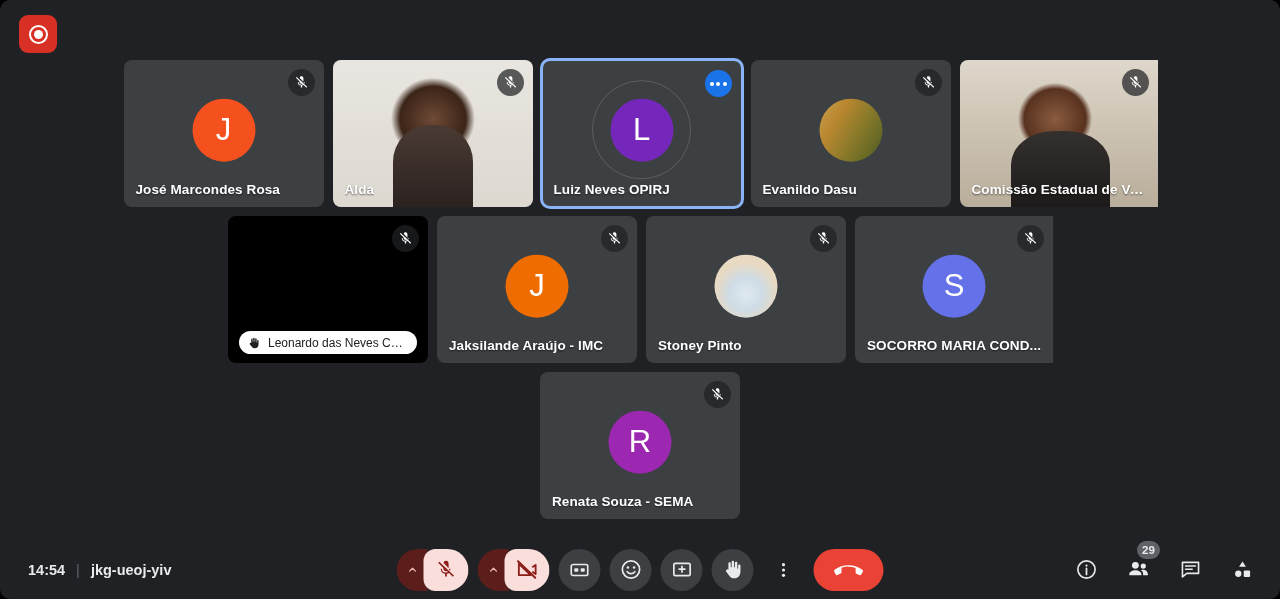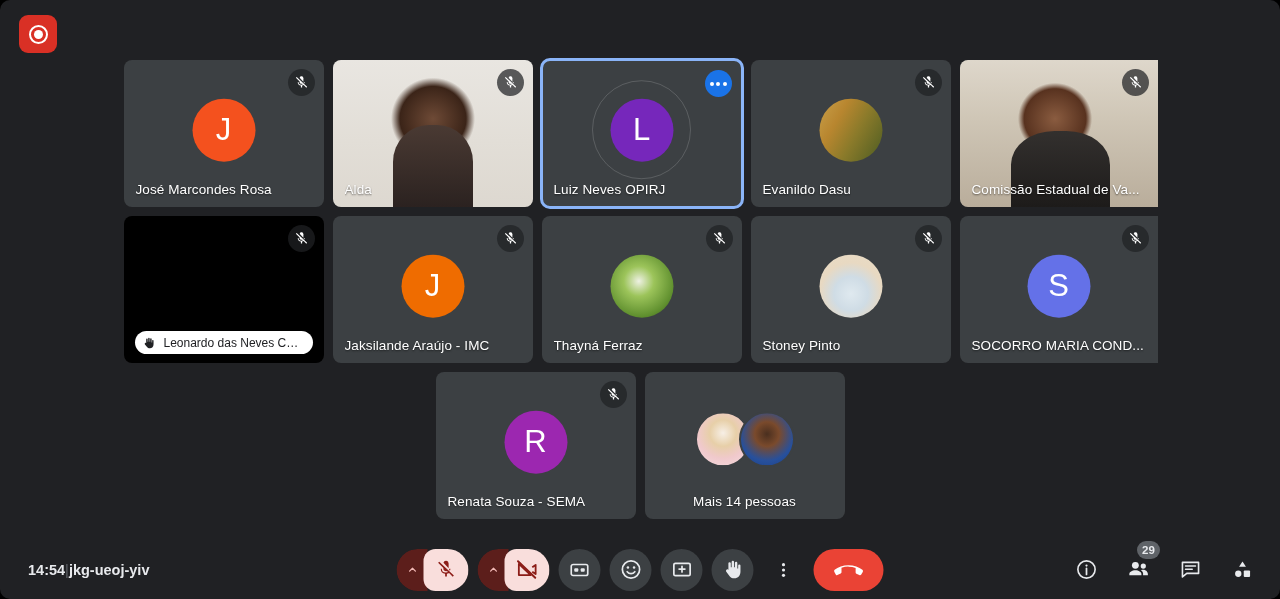--- a/index.html
+++ b/index.html
@@ -133,21 +133,21 @@
     display: flex;
   }
   .stack .avp {
     width: 56px; height: 56px; border-radius: 50%;
     border: 2px solid #3c4043;
   }
   .stack .avp + .avp { margin-left: -12px; }
 
   .tile-name {
     position: absolute; left: 12px; bottom: 10px;
-    color: #fff; font-size: 13.5px; font-weight: normal;
+    color: #fff; font-size: 13.5px; font-weight: bold;
     letter-spacing: .1px;
     white-space: nowrap; overflow: hidden; text-overflow: ellipsis;
     max-width: calc(100% - 22px);
     text-shadow: 0 1px 2px rgba(0,0,0,.55);
   }
   .tile-name.centered {
     left: 0; right: 0; text-align: center; max-width: 100%;
   }
 
   .name-pill {
@@ -183,21 +183,21 @@
   .more-badge i { width: 4px; height: 4px; border-radius: 50%; background: #fff; display:block; }
 
   
   #bottombar {
     position: absolute; left: 0; bottom: 0;
     width: 1280px; height: 59px;
     display: flex; align-items: center;
   }
   #meta {
     position: absolute; left: 28px; top: 50%; transform: translateY(-50%);
-    display: flex; align-items: center; 
+    display: flex; align-items: center; gap: 11px;
     color: #e8eaed; font-size: 14.5px; font-weight: bold;
     white-space: nowrap;
   }
   #meta .sep { color: #5f6368; font-weight: 400; }
   #meta .code { font-weight: bold; }
 
   #center-ctrls {
     position: absolute; left: 50%; top: 50%;
     transform: translate(-50%,-50%);
     display: flex; align-items: center; gap: 9px;
@@ -342,31 +342,20 @@
           <div class="tile-name">Jaksilande Araújo - IMC</div>
           <div class="mute-badge">
             <svg width="15" height="15" viewBox="0 0 24 24" fill="#ffffff">
   <path d="M15 10.6V5a3 3 0 0 0-5.9-.7l5.9 6.3z"></path>
   <path d="M17 11h-1.2a3.8 3.8 0 0 1-.3 1.4l1 1A5.6 5.6 0 0 0 17 11z"></path>
   <path d="M4.3 3L3 4.3l6 6V11a3 3 0 0 0 4.1 2.8l1.1 1.1A4.8 4.8 0 0 1 12 15.4 4.6 4.6 0 0 1 7.2 11H6a6 6 0 0 0 5 5.9V20h2v-3.1a5.9 5.9 0 0 0 2.5-.9l4.2 4.2 1.3-1.3z"></path>
 </svg>
           </div>
         </div>
         <div class="tile">
-          <div class="avatar-photo ph-thayna"></div>
-          <div class="tile-name">Thayná Ferraz</div>
-          <div class="mute-badge">
-            <svg width="15" height="15" viewBox="0 0 24 24" fill="#ffffff">
-  <path d="M15 10.6V5a3 3 0 0 0-5.9-.7l5.9 6.3z"></path>
-  <path d="M17 11h-1.2a3.8 3.8 0 0 1-.3 1.4l1 1A5.6 5.6 0 0 0 17 11z"></path>
-  <path d="M4.3 3L3 4.3l6 6V11a3 3 0 0 0 4.1 2.8l1.1 1.1A4.8 4.8 0 0 1 12 15.4 4.6 4.6 0 0 1 7.2 11H6a6 6 0 0 0 5 5.9V20h2v-3.1a5.9 5.9 0 0 0 2.5-.9l4.2 4.2 1.3-1.3z"></path>
-</svg>
-          </div>
-        </div>
-        <div class="tile">
           <div class="avatar-photo ph-stoney"></div>
           <div class="tile-name">Stoney Pinto</div>
           <div class="mute-badge">
             <svg width="15" height="15" viewBox="0 0 24 24" fill="#ffffff">
   <path d="M15 10.6V5a3 3 0 0 0-5.9-.7l5.9 6.3z"></path>
   <path d="M17 11h-1.2a3.8 3.8 0 0 1-.3 1.4l1 1A5.6 5.6 0 0 0 17 11z"></path>
   <path d="M4.3 3L3 4.3l6 6V11a3 3 0 0 0 4.1 2.8l1.1 1.1A4.8 4.8 0 0 1 12 15.4 4.6 4.6 0 0 1 7.2 11H6a6 6 0 0 0 5 5.9V20h2v-3.1a5.9 5.9 0 0 0 2.5-.9l4.2 4.2 1.3-1.3z"></path>
 </svg>
           </div>
         </div>
@@ -386,27 +375,20 @@
         <div class="tile">
           <div class="avatar-letter" style="background:#9c27b0">R</div>
           <div class="tile-name">Renata Souza - SEMA</div>
           <div class="mute-badge">
             <svg width="15" height="15" viewBox="0 0 24 24" fill="#ffffff">
   <path d="M15 10.6V5a3 3 0 0 0-5.9-.7l5.9 6.3z"></path>
   <path d="M17 11h-1.2a3.8 3.8 0 0 1-.3 1.4l1 1A5.6 5.6 0 0 0 17 11z"></path>
   <path d="M4.3 3L3 4.3l6 6V11a3 3 0 0 0 4.1 2.8l1.1 1.1A4.8 4.8 0 0 1 12 15.4 4.6 4.6 0 0 1 7.2 11H6a6 6 0 0 0 5 5.9V20h2v-3.1a5.9 5.9 0 0 0 2.5-.9l4.2 4.2 1.3-1.3z"></path>
 </svg>
           </div>
-        </div>
-        <div class="tile">
-          <div class="stack">
-          <span class="avp ph-p1"></span>
-            <span class="avp ph-p2"></span>
-          </div>
-          <div class="tile-name centered">Mais 14 pessoas</div>
         </div>
       </div>
     </div>
 
   <div id="bottombar">
 
     <div id="meta">
       <span>14:54</span>
       <span class="sep">|</span>
       <span class="code">jkg-ueoj-yiv</span>

